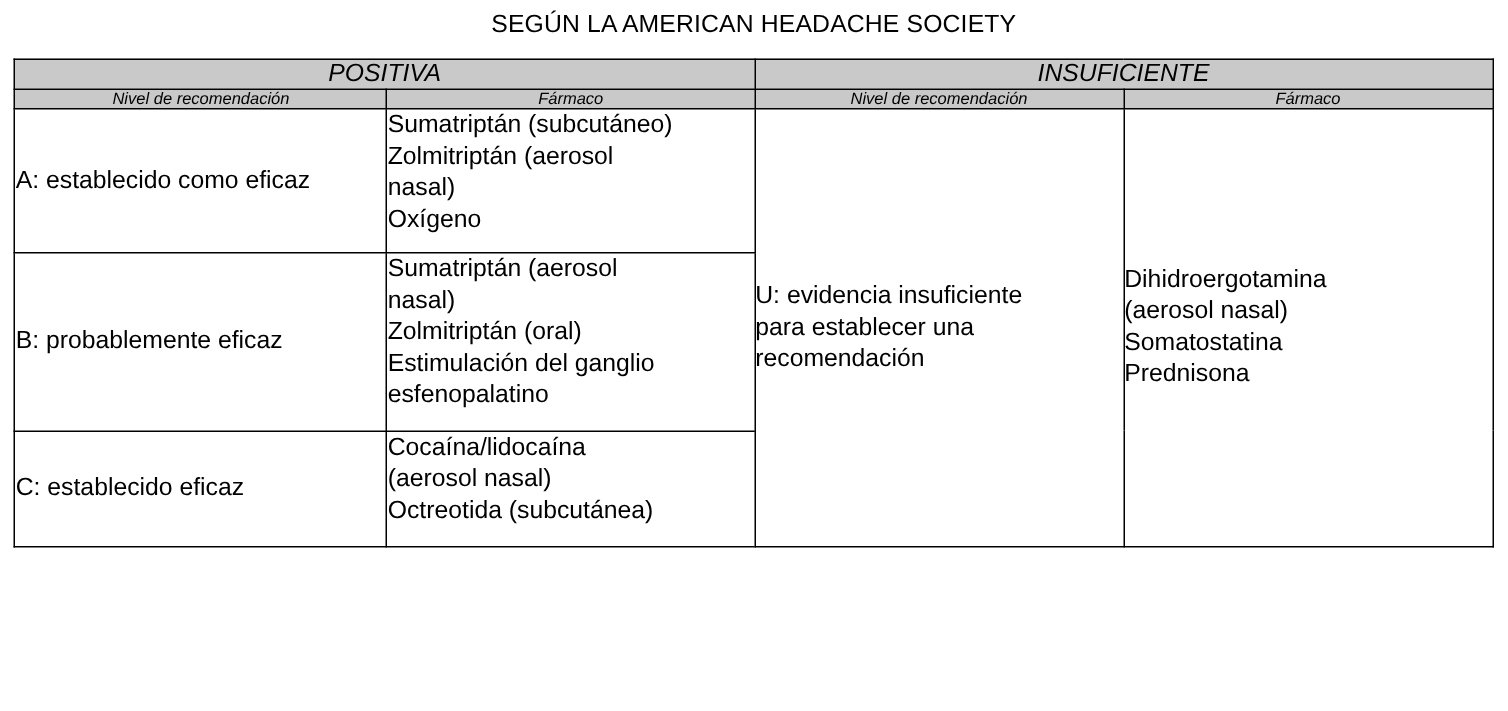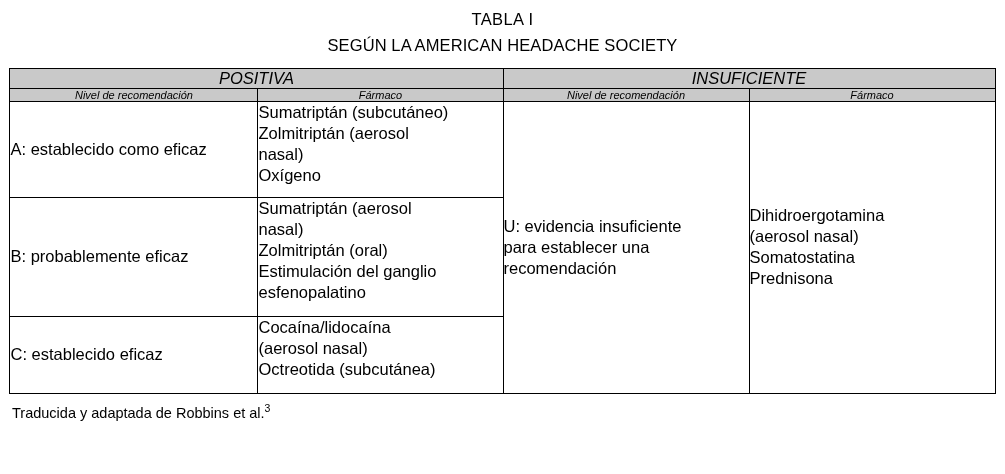--- a/index.html
+++ b/index.html
@@ -85,21 +85,20 @@
   .footnote sup {
     font-size: 10.5px;
     vertical-align: super;
   }
 </style>
 </head>
 <body>
 
 <div class="page">
 
-  <div class="table-label">TABLA I</div>
 
   <div class="table-title">
     <div>SEGÚN LA AMERICAN HEADACHE SOCIETY</div>
   </div>
 
   <table class="main">
     <colgroup>
       <col style="width:248px">
       <col style="width:245px">
       <col style="width:246px">
@@ -158,17 +157,14 @@
         </td>
         <td class="cell">
           <div class="line">Cocaína/lidocaína</div>
           <div class="line">(aerosol nasal)</div>
           <div class="line">Octreotida (subcutánea)</div>
         </td>
       </tr>
     </tbody>
   </table>
 
-  <div class="footnote">
-    <span>Traducida y adaptada de Robbins et al.</span><sup>3</sup>
-  </div>
 
 </div>
 
 </body></html>

